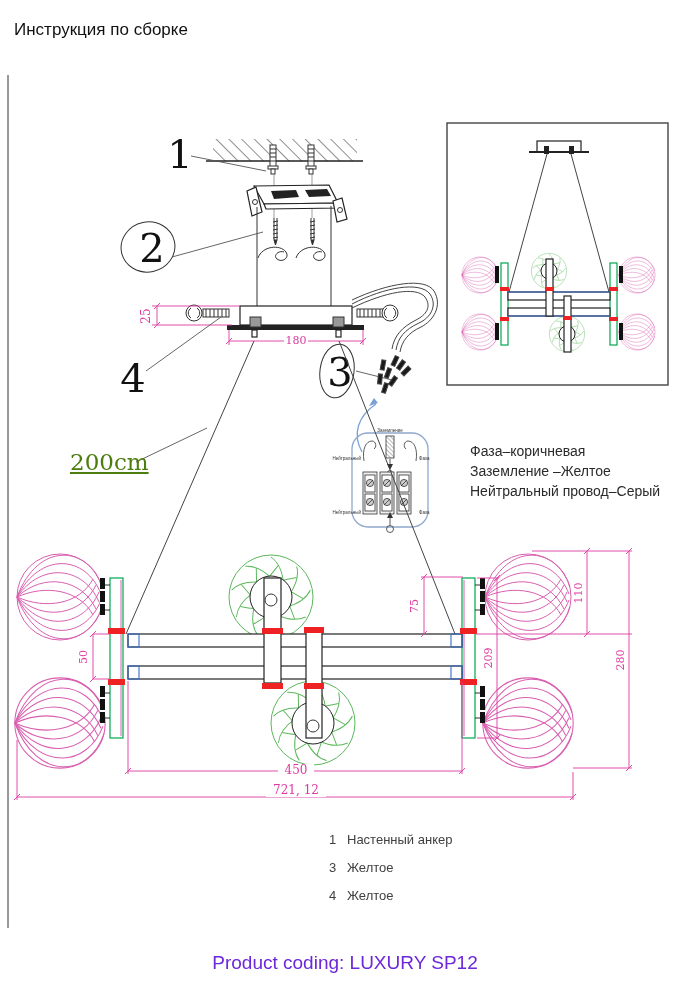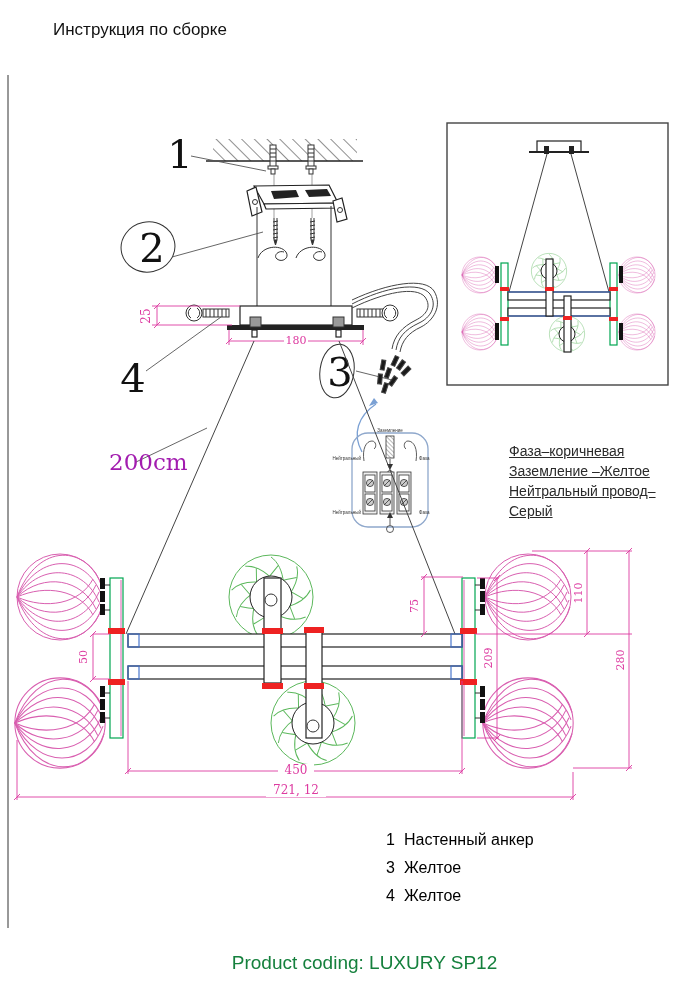--- a/index.html
+++ b/index.html
@@ -1,24 +1,24 @@
 <!DOCTYPE html>
 <html><head>
 <meta charset="utf-8">
 <style>
   html,body{margin:0;padding:0;background:#fff;}
   #page{position:relative;width:690px;height:1000px;background:#fff;overflow:hidden;
         font-family:"Liberation Sans",sans-serif;color:#1a1a1a;}
-  .abs{position:absolute;margin-left:39px;}
+  .abs{position:absolute;}
   #title{left:14px;top:20px;font-size:17px;color:#111;}
-  #wiring{left:470px;top:441px;font-size:14px;line-height:20px;color:#2a2a2a;text-decoration:underline;}
-  #legend{left:347px;top:826px;font-size:16px;line-height:28px;color:#000000;}
+  #wiring{left:470px;top:441px;font-size:14px;line-height:20px;color:#2a2a2a;}
+  #legend{left:329px;top:826px;font-size:13px;line-height:28px;color:#404040;}
   #legend .num{display:inline-block;width:18px;}
-  #coding{left:0;right:0;top:952px;text-align:center;font-size:19px;color:#15803d;}
-  #cablelen{left:70px;top:449px;font-size:23px;font-family:"DejaVu Serif",serif;color:#a21caf;}
+  #coding{left:0;right:0;top:952px;text-align:center;font-size:19px;color:#6d28d9;}
+  #cablelen{left:70px;top:449px;font-size:23px;font-family:"DejaVu Serif",serif;color:#4d7c0f;text-decoration:underline;}
   svg{position:absolute;left:0;top:0;}
   .ln{stroke:#333;fill:none;stroke-width:1;}
   .ln2{stroke:#222;fill:#fff;stroke-width:1.2;}
   .thin{stroke:#777;fill:none;stroke-width:0.7;}
   .lead{stroke:#555;fill:none;stroke-width:0.9;}
   .cable{stroke:#444;fill:none;stroke-width:1;}
   .wire{stroke:#444;fill:none;stroke-width:1;}
   .diml{stroke:#dd3aa0;fill:none;stroke-width:0.9;}
   .dim{fill:#dd3aa0;font:12px "DejaVu Serif",serif;}
   .dimS{font-size:11px;}

